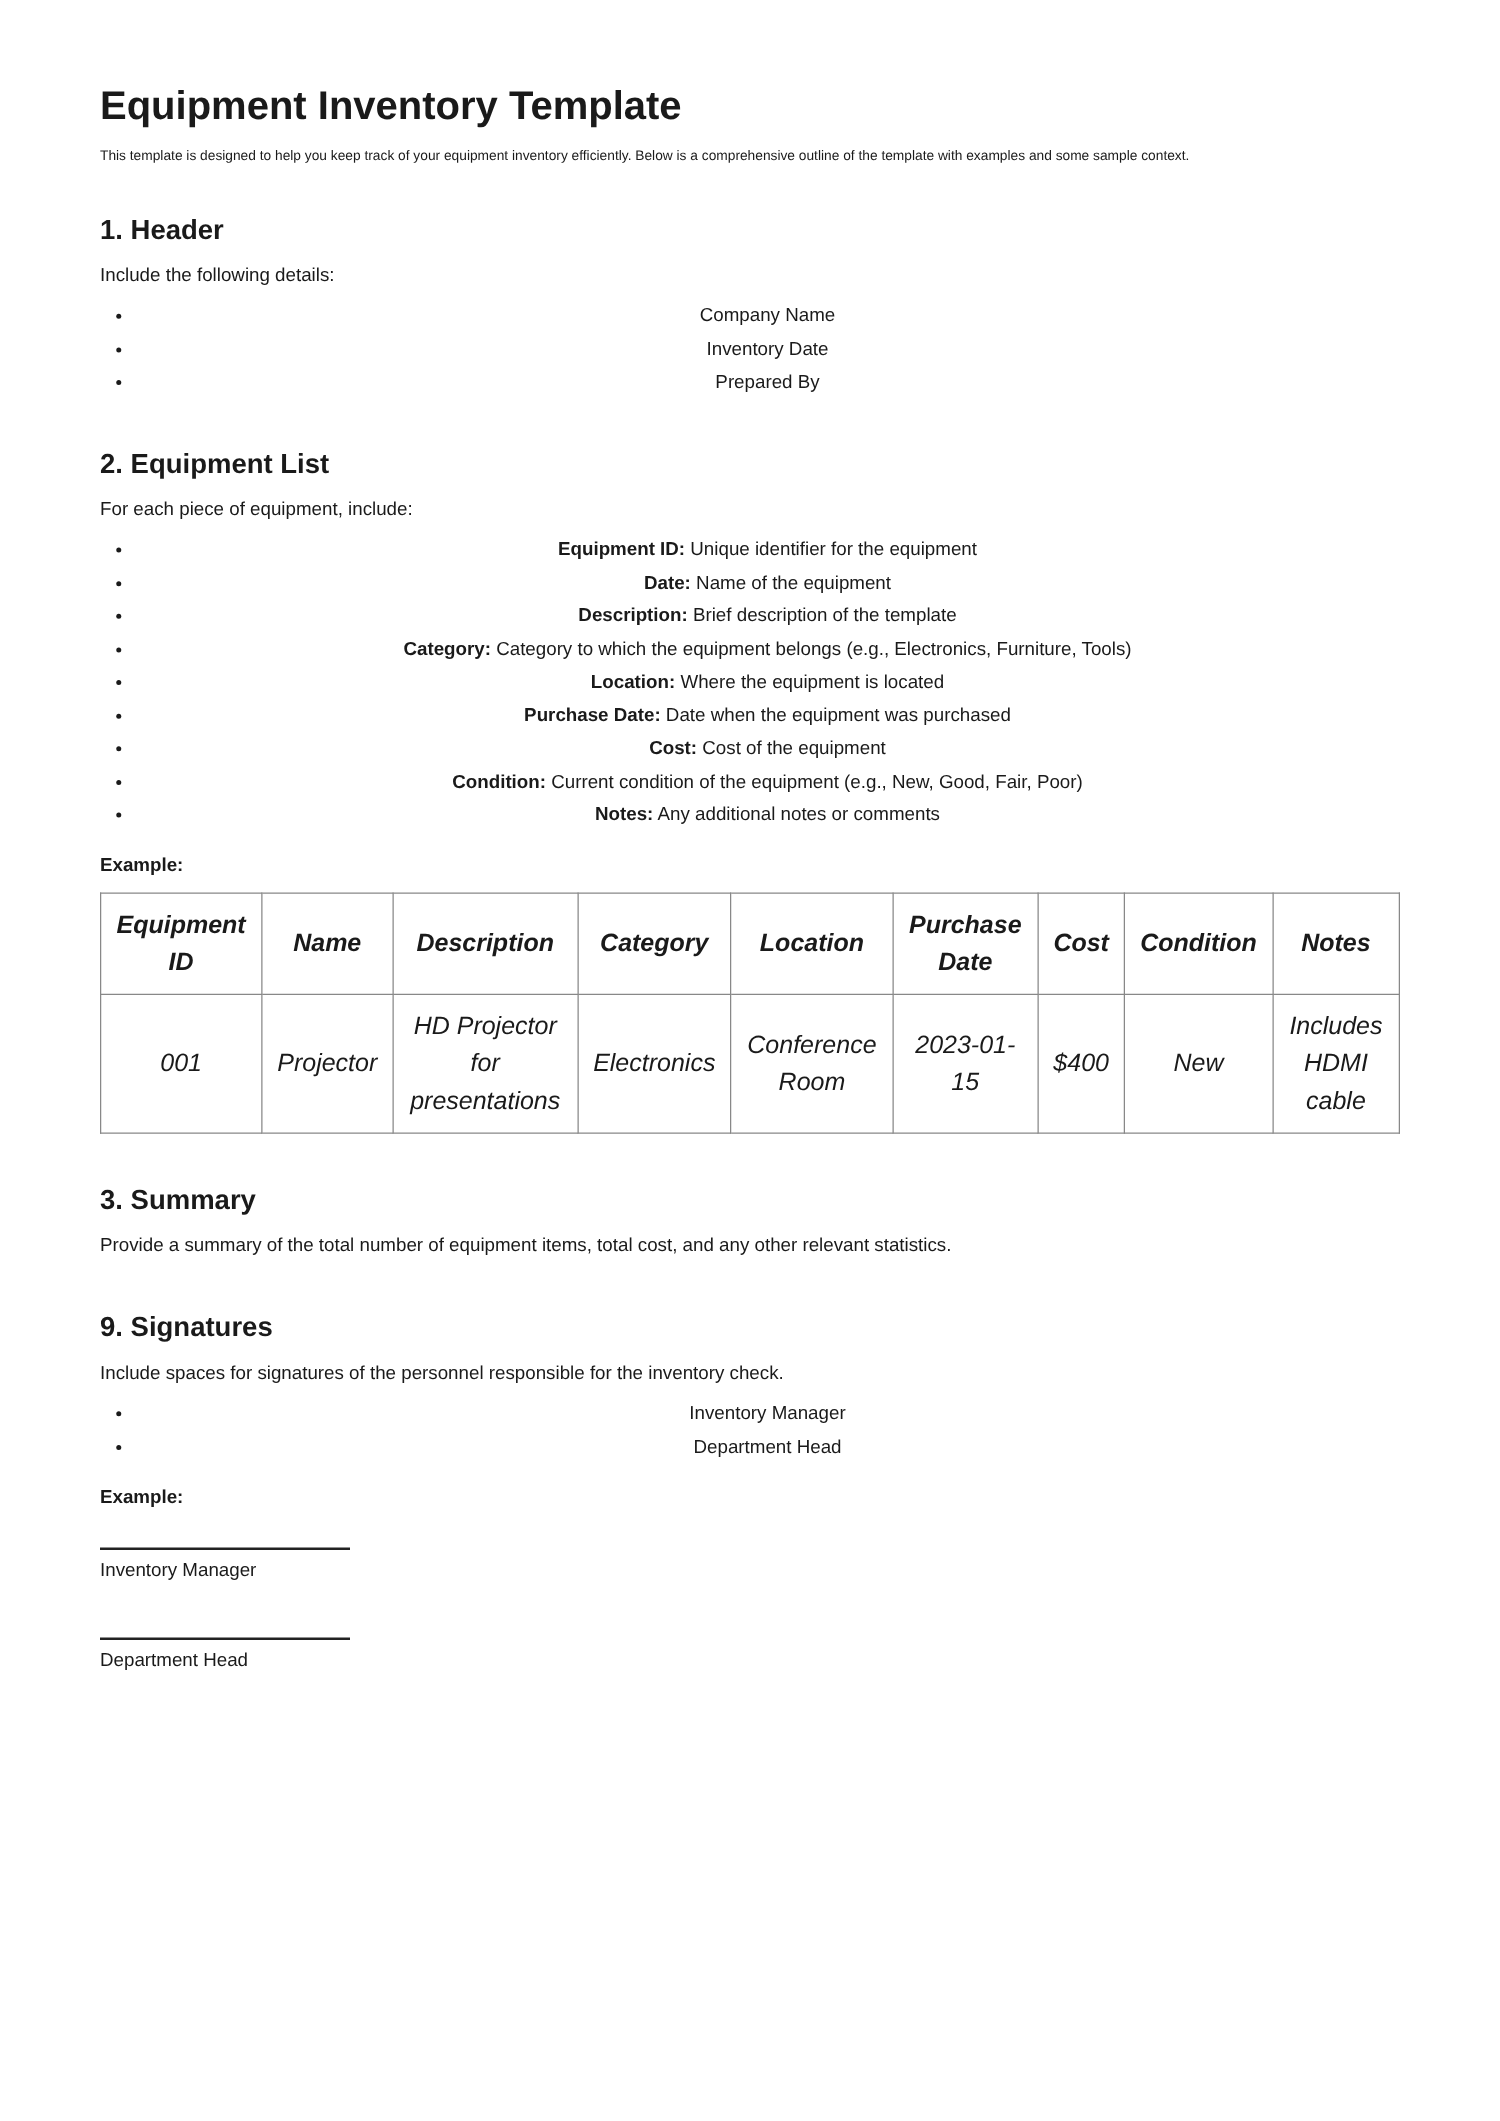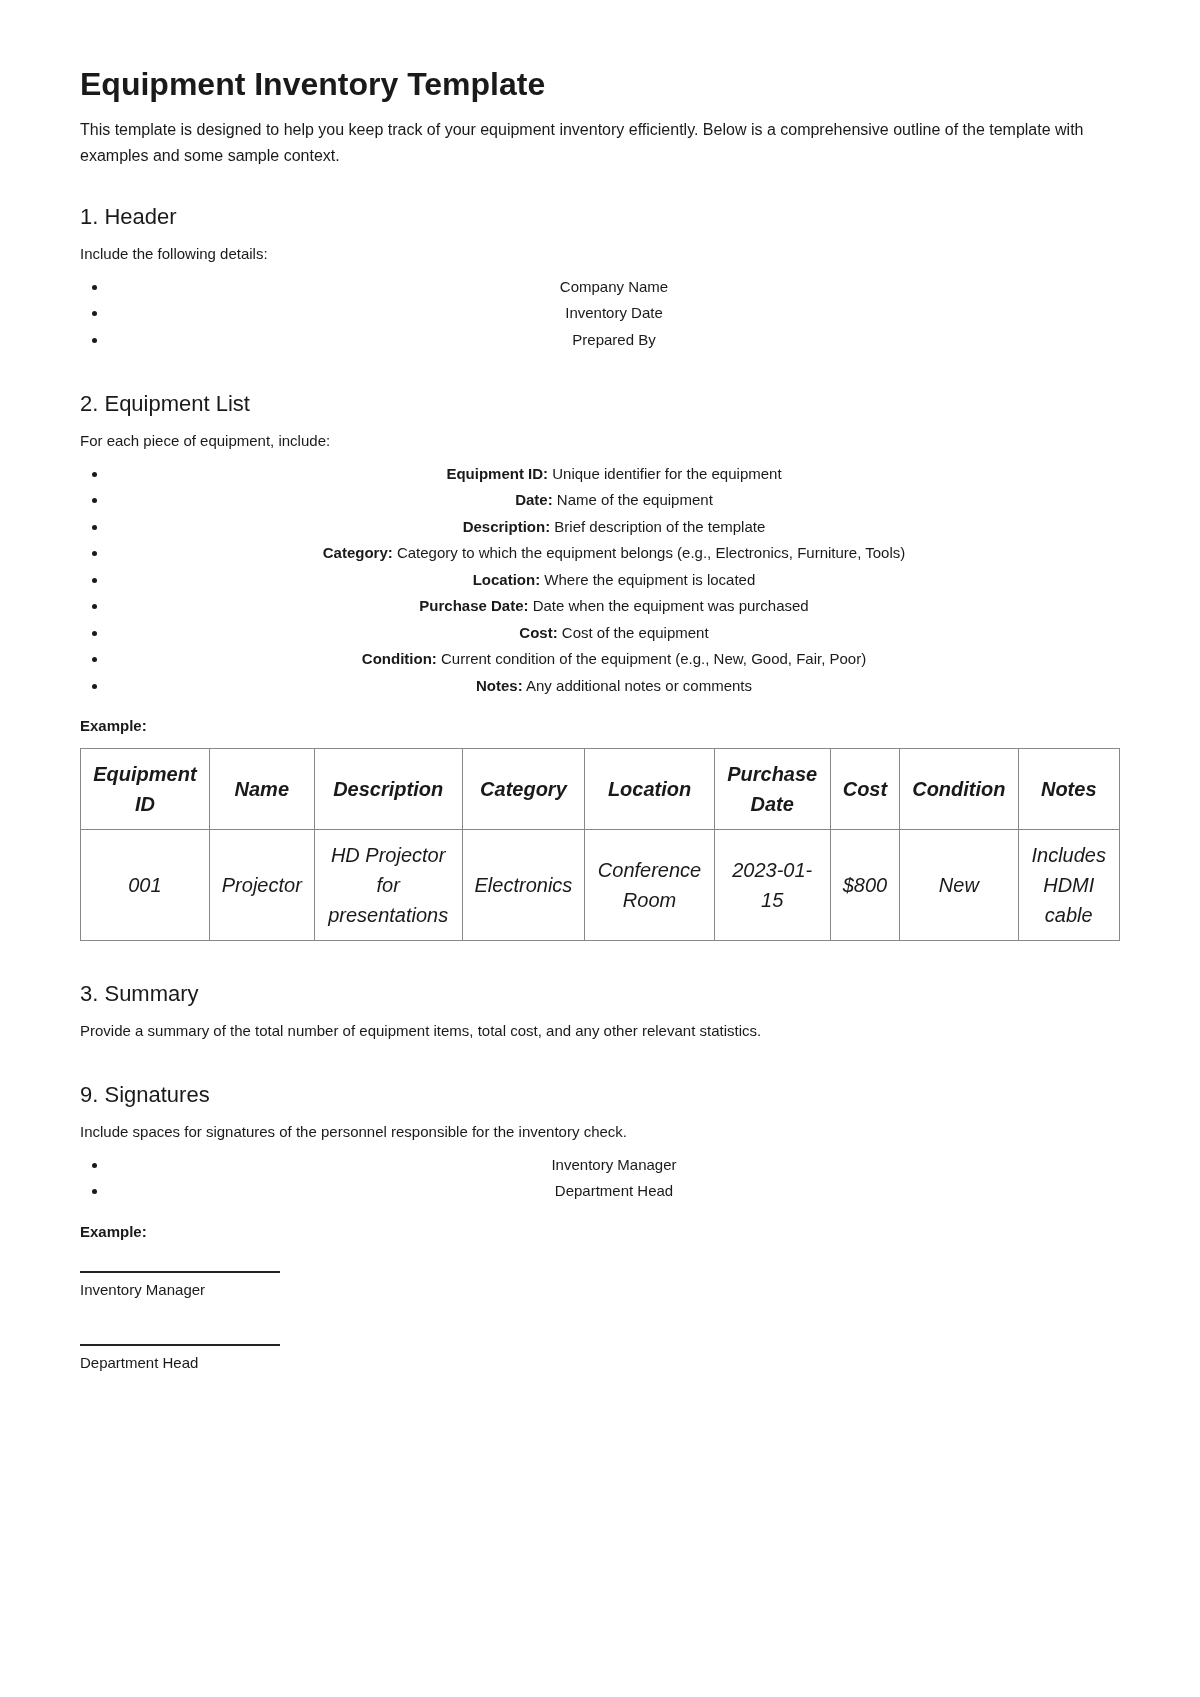--- a/index.html
+++ b/index.html
@@ -20,27 +20,27 @@
     }
 
     h1 {
       font-size: 32px;
       font-weight: 900;
       margin-bottom: 9px;
     }
 
     h2 {
       font-size: 22px;
-      font-weight: 400;
+      font-weight: 700;
       margin-bottom: 10px;
     }
 
     .intro {
       margin-bottom: 32px;
-      font-size: 16px;
+      font-size: 11px;
       line-height: 1.6;
     }
 
     .section {
       margin-bottom: 36px;
     }
 
     .section p.lead {
       margin-bottom: 10px;
       font-size: 15px;
@@ -149,21 +149,21 @@
       </tr>
     </thead>
     <tbody>
       <tr>
         <td>001</td>
         <td>Projector</td>
         <td>HD Projector for presentations</td>
         <td>Electronics</td>
         <td>Conference Room</td>
         <td>2023-01-15</td>
-        <td>$800</td>
+        <td>$400</td>
         <td>New</td>
         <td>Includes HDMI cable</td>
       </tr>
     </tbody>
   </table>
 </div>
 
 <div class="section">
   <h2>3. Summary</h2>
   <p class="lead">Provide a summary of the total number of equipment items, total cost, and any other relevant statistics.</p>

